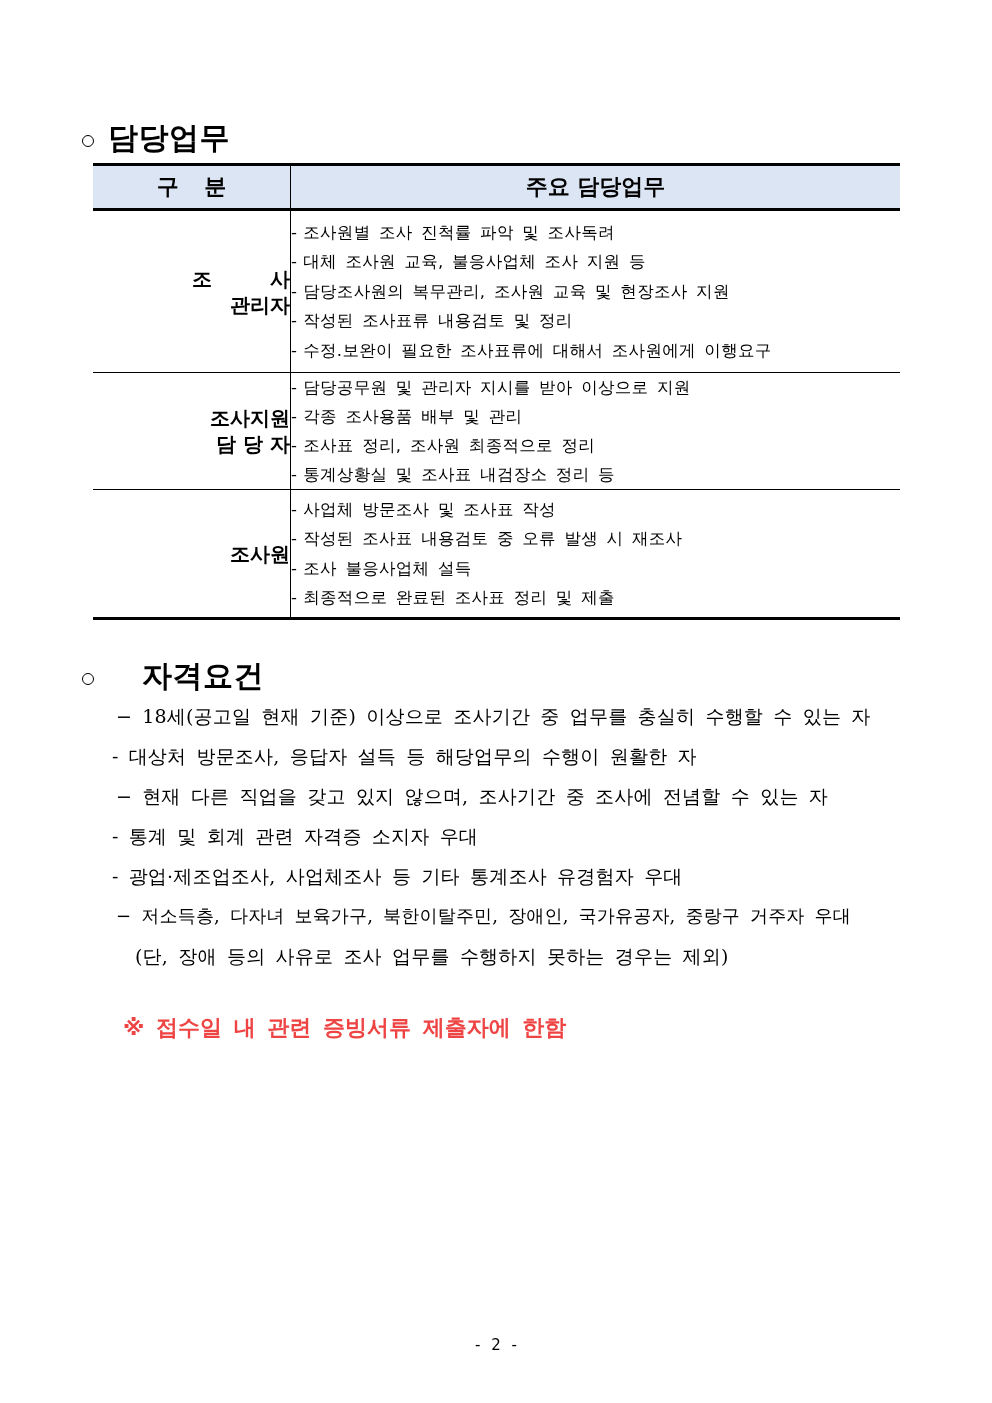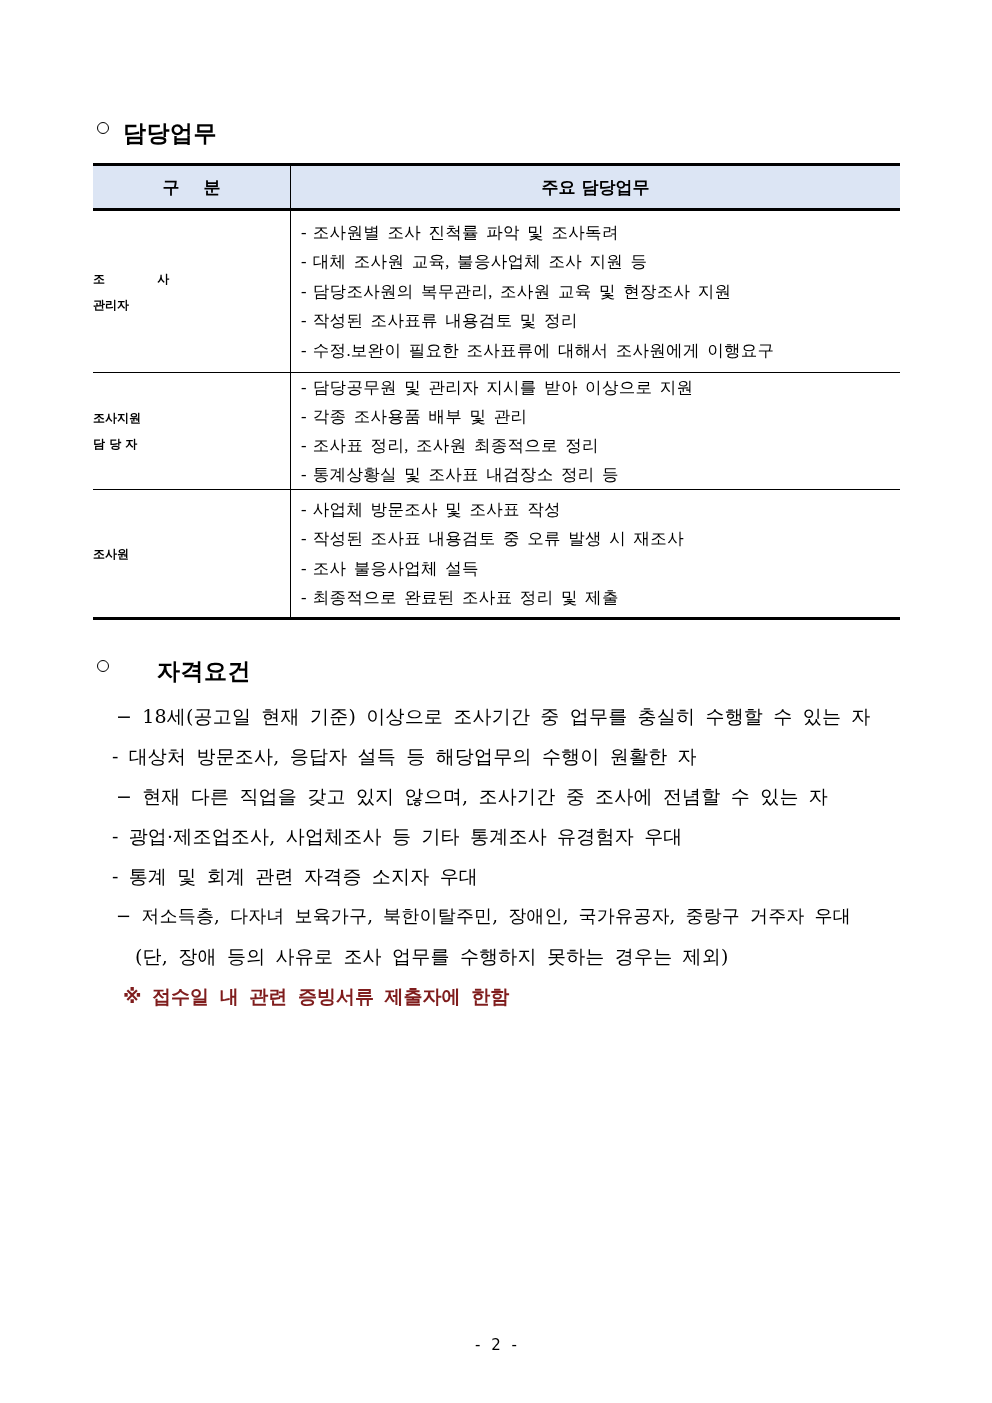--- a/index.html
+++ b/index.html
@@ -15,25 +15,26 @@
       color: #000;
       font-family: "DejaVu Sans", "Liberation Sans", sans-serif;
     }
     .page {
       position: absolute;
       left: 0; top: 0;
       width: 992px; height: 1403px;
     }
     .section-title {
       position: absolute;
-      left: 97px;
+      left: 82px;
       font-family: "DejaVu Serif", "Liberation Serif", serif;
-      font-size: 23px;
+      font-size: 30px;
       font-weight: bold;
       display: flex;
+      align-items: center;
       gap: 10px;
       letter-spacing: 0.5px;
     }
     .section-title .bullet {
       display: inline-block;
       width: 10px; height: 10px;
       border: 1.5px solid #000;
       border-radius: 50%;
       margin-right: 4px;
       margin-top: 4px;
@@ -45,44 +46,42 @@
       position: absolute;
       left: 93px;
       top: 163px;
       width: 807px;
       border-collapse: collapse;
       font-family: "DejaVu Sans", "Liberation Sans", sans-serif;
     }
     table.duties th {
       background: #dce5f4;
       height: 42px;
-      font-size: 17px;
+      font-size: 22px;
       font-weight: bold;
       text-align: center;
       border-top: 3px solid #000;
       border-bottom: 3px solid #000;
       padding: 0;
     }
     table.duties th.col1 { width: 197px; border-right: 1px solid #000; word-spacing: 18px; }
     table.duties td {
       vertical-align: middle;
       padding: 0;
       border-bottom: 1px solid #000;
     }
     table.duties tr:last-child td { border-bottom: 3px solid #000; }
     table.duties td.role {
       border-right: 1px solid #000;
-      text-align: left;
-      font-weight: bold;
-      font-size: 12px;
+      text-align: right;
+      font-weight: bold;
+      font-size: 20px;
       line-height: 26px;
     }
     table.duties td.tasks {
-      padding-left: 10px;
-      font-family: Liberation Serif, serif;
     }
     .task {
       font-size: 16.5px;
       line-height: 29.5px;
       white-space: nowrap;
       letter-spacing: 0.3px;
       word-spacing: 3px;
     }
     .task .dash { margin-right: 6px; }
     tr.r1 td { height: 161px; }
@@ -105,27 +104,28 @@
       letter-spacing: 0.2px;
       word-spacing: 4px;
     }
     .qual-item .dash { display: inline-block; margin-right: 10px; }
     .qual-item.indent-a { padding-left: 8px; }
     .qual-item.indent-b { padding-left: 4px; }
     .qual-item.cont { padding-left: 27px; }
     .qual-note {
       height: 40px;
       line-height: 34px;
-      color: #7f1d1d;
-      font-weight: bold;
-      font-family: "DejaVu Sans", "Liberation Sans", sans-serif;
-      font-size: 19px;
+      color: #ef4444;
+      font-weight: bold;
+      font-family: "DejaVu Sans", "Liberation Sans", sans-serif;
+      font-size: 22px;
       padding-left: 15px;
       white-space: nowrap;
       word-spacing: 4px;
+      margin-top: 32px;
     }
     .page-number {
       position: absolute;
       top: 1336px;
       left: 0;
       width: 992px;
       text-align: center;
       font-size: 15px;
       font-family: "DejaVu Sans", "Liberation Sans", sans-serif;
       word-spacing: 6px;
@@ -190,21 +190,21 @@
 
   <div class="section-title" id="title-quals">
     <span class="bullet"></span>
     <span>자격요건</span>
   </div>
 
   <div class="quals">
     <div class="qual-item indent-a"><span class="dash">−</span><span>18세(공고일 현재 기준) 이상으로 조사기간 중 업무를 충실히 수행할 수 있는 자</span></div>
     <div class="qual-item indent-b"><span class="dash">-</span><span>대상처 방문조사, 응답자 설득 등 해당업무의 수행이 원활한 자</span></div>
     <div class="qual-item indent-a"><span class="dash">−</span><span>현재 다른 직업을 갖고 있지 않으며, 조사기간 중 조사에 전념할 수 있는 자</span></div>
+    <div class="qual-item indent-b"><span class="dash">-</span><span>통계 및 회계 관련 자격증 소지자 우대</span></div>
     <div class="qual-item indent-b"><span class="dash">-</span><span>광업·제조업조사, 사업체조사 등 기타 통계조사 유경험자 우대</span></div>
-    <div class="qual-item indent-b"><span class="dash">-</span><span>통계 및 회계 관련 자격증 소지자 우대</span></div>
     <div class="qual-item indent-a" style="font-size:18px;"><span class="dash">−</span><span>저소득층, 다자녀 보육가구, 북한이탈주민, 장애인, 국가유공자, 중랑구 거주자 우대</span></div>
     <div class="qual-item cont"><span>(단, 장애 등의 사유로 조사 업무를 수행하지 못하는 경우는 제외)</span></div>
     <div class="qual-note">※ 접수일 내 관련 증빙서류 제출자에 한함</div>
   </div>
 
   <div class="page-number">- 2 -</div>
 </div>
 
 </body></html>

